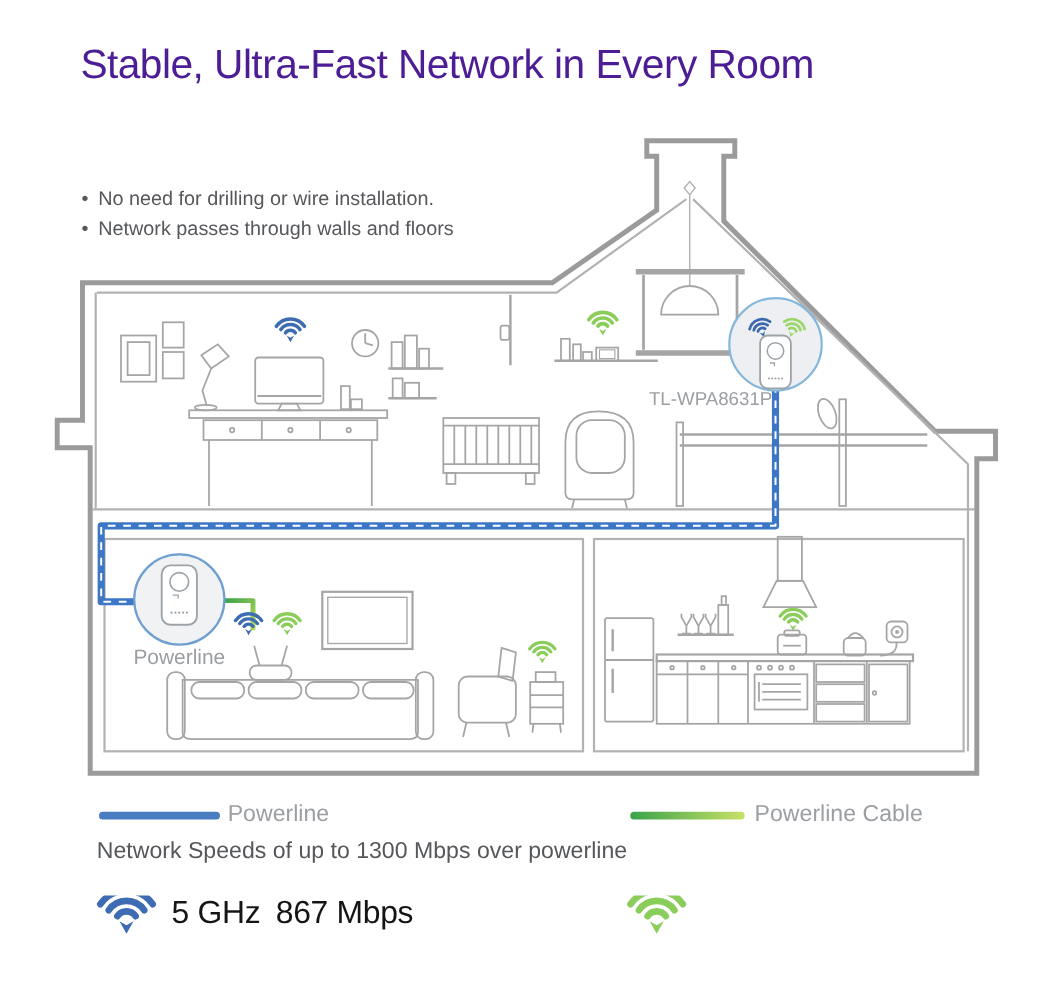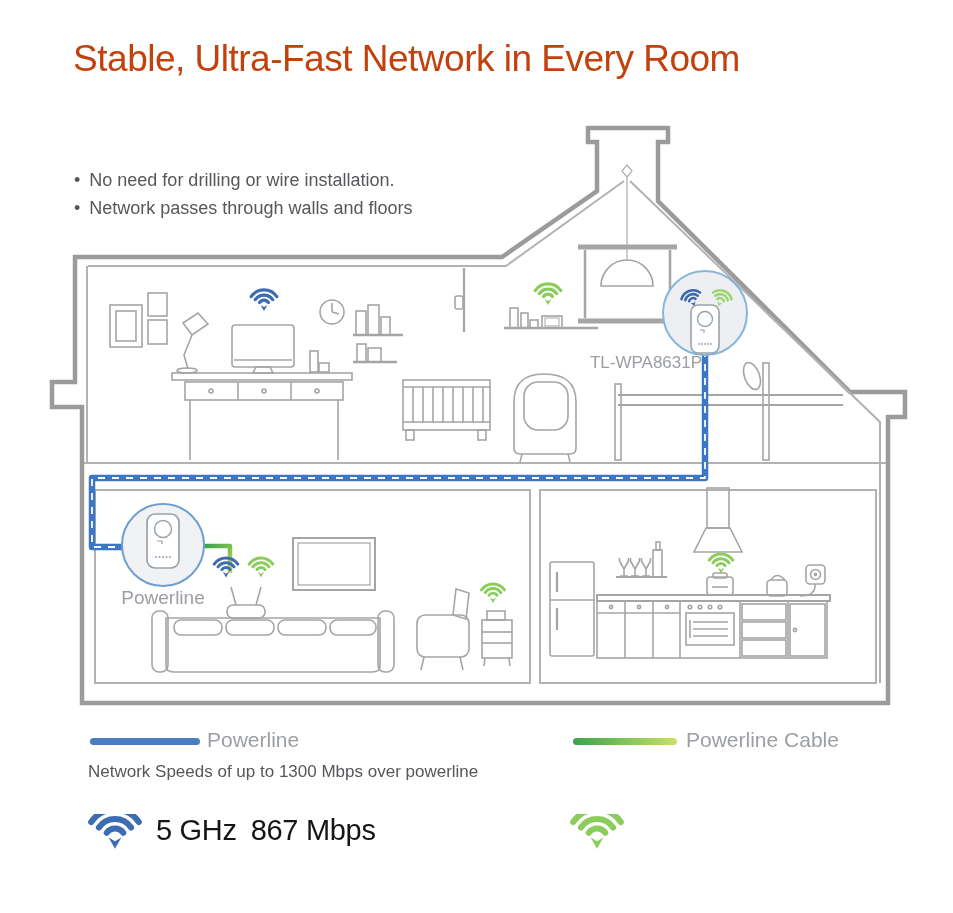--- a/index.html
+++ b/index.html
@@ -1,31 +1,31 @@
 <!DOCTYPE html>
 <html><head>
 <meta charset="utf-8">
 <style>
   html,body{margin:0;padding:0;background:#fff;}
   body{width:953px;height:913px;position:relative;overflow:hidden;
        font-family:"Liberation Sans",sans-serif;-webkit-font-smoothing:antialiased;}
   .title{position:absolute;left:0;top:38px;width:813px;text-align:center;
-         font-size:37px;font-weight:500;color:#c2410c;letter-spacing:-0.5px;}
+         font-size:37px;font-weight:500;color:#4c1d95;letter-spacing:-0.5px;}
   .bullets{position:absolute;left:74px;top:166px;color:#55575a;font-size:18px;line-height:28px;}
   .bullet-row{display:flex;align-items:flex-start;}
   .bullet-dot{margin-right:9px;}
   .house-svg{position:absolute;left:40px;top:110px;}
   .legend{position:absolute;left:0;top:728px;width:953px;}
   .legend-line{position:absolute;height:7px;border-radius:4px;top:10px;}
   .legend-line.blue{left:90px;width:110px;background:#4a7cc1;}
   .legend-line.green{left:573px;width:104px;background:linear-gradient(90deg,#3aa34b,#c9e167);}
   .legend-label{position:absolute;top:0;font-size:21px;color:#9b9ea2;}
   .legend-label.blue{left:207px;}
   .legend-label.green{left:686px;}
-  .caption{position:absolute;left:88px;top:762px;font-size:17px;color:#55575a;}
+  .caption{position:absolute;left:88px;top:762px;font-size:21px;color:#55575a;}
   .speed-row{position:absolute;top:814px;display:flex;align-items:flex-start;}
   .speed-row.blue{left:86px;}
   .speed-row.green{left:568px;}
   .speed-row svg{display:block;}
   .speed-text{font-size:29px;color:#151515;margin-left:12px;letter-spacing:-0.3px;}
   .speed-text .band{margin-right:14px;}
   .wifi-arc{fill:none;stroke:currentColor;stroke-width:4.2;stroke-linecap:round;}
   .wifi-dot{fill:currentColor;stroke:none;}
   text.dev-label{font-family:"Liberation Sans",sans-serif;fill:#9b9ea2;}
 </style>

